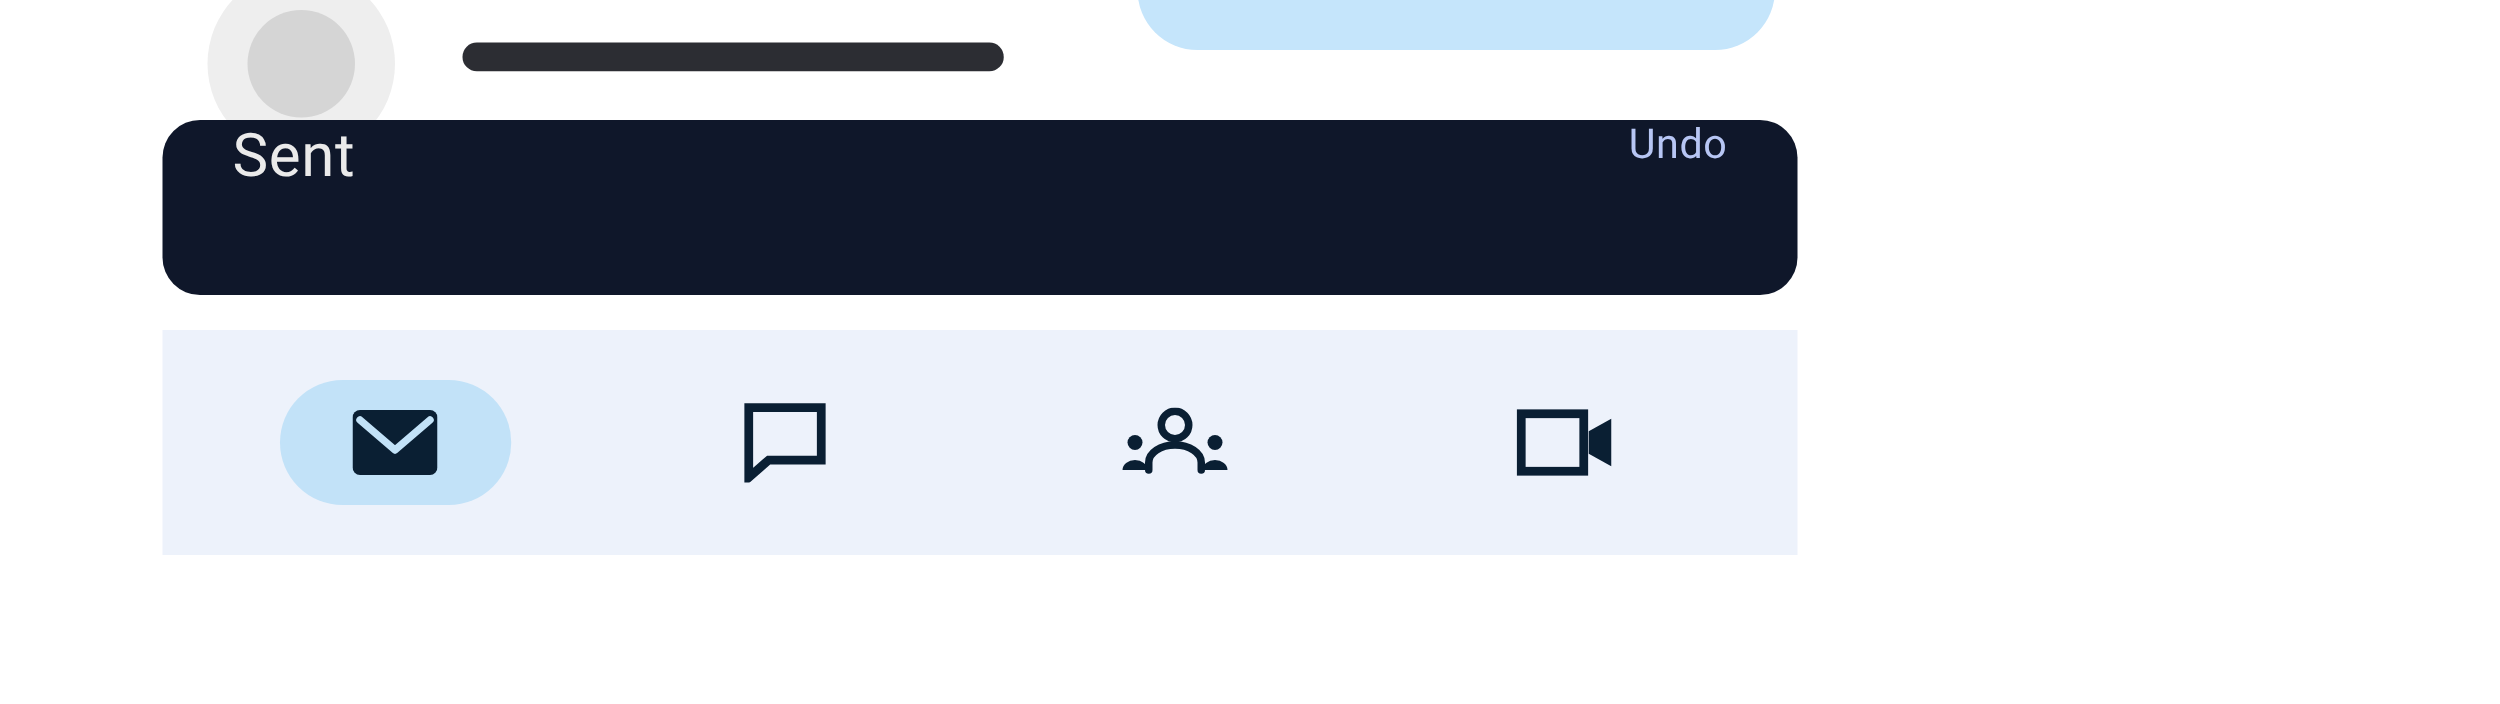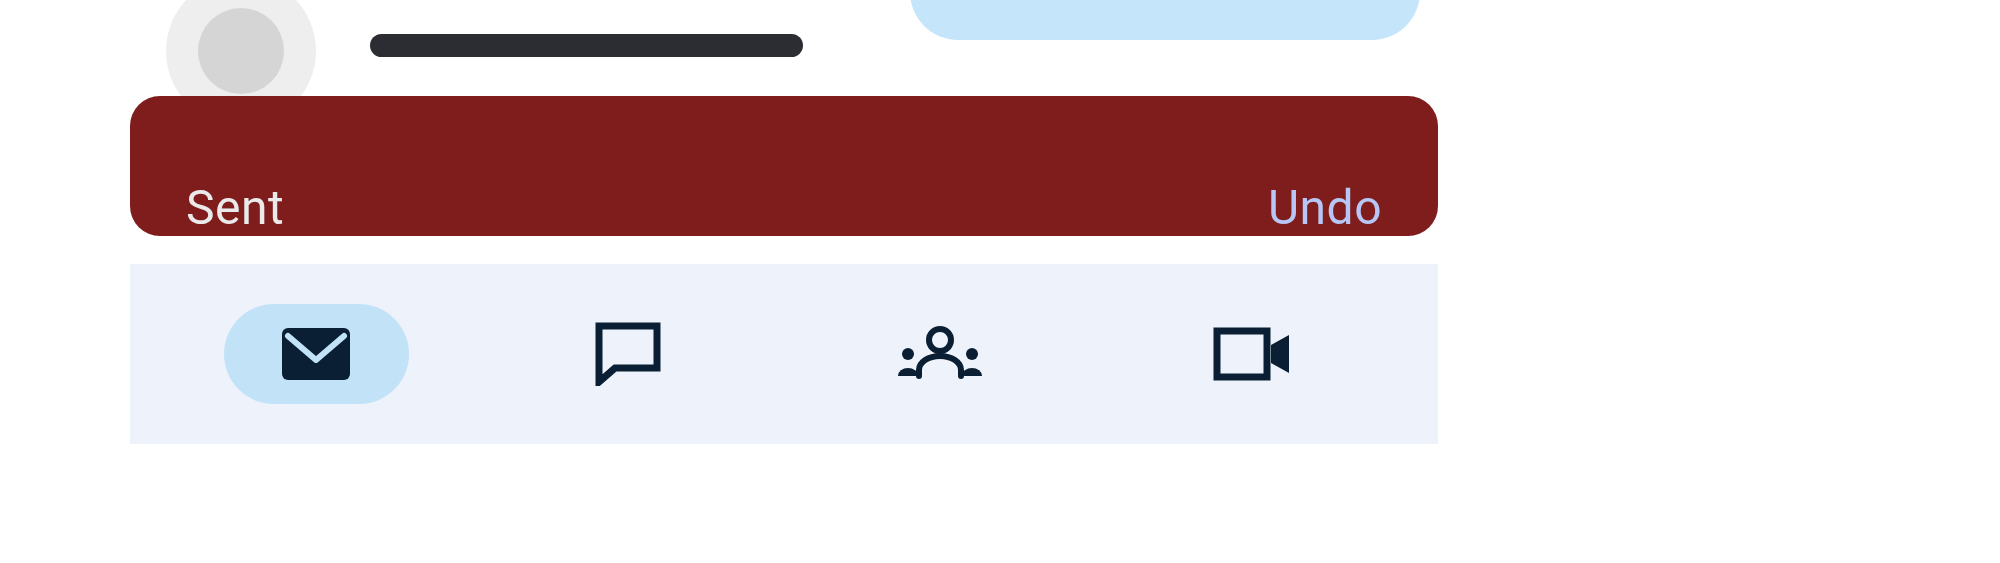--- a/index.html
+++ b/index.html
@@ -54,36 +54,36 @@
       background: #c5e5fb;
     }
 
     
     .snackbar {
       position: absolute;
       top: 96px;
       left: 130px;
       width: 1308px;
       height: 140px;
-      background: #7f1d1d;
+      background: #0f172a;
       border-radius: 30px;
       display: flex;
-      align-items: flex-end;
+      align-items: flex-start;
       justify-content: space-between;
       padding: 0 56px;
     }
     .snackbar-text {
       color: #eaeaea;
       font-size: 48px;
       font-weight: 400;
       letter-spacing: 0.5px;
     }
     .snackbar-action {
       color: #b7c6f4;
-      font-size: 48px;
+      font-size: 33px;
       font-weight: 400;
       cursor: pointer;
       letter-spacing: 0.5px;
     }
 
     
     .bottom-nav {
       position: absolute;
       top: 264px;
       left: 130px;

